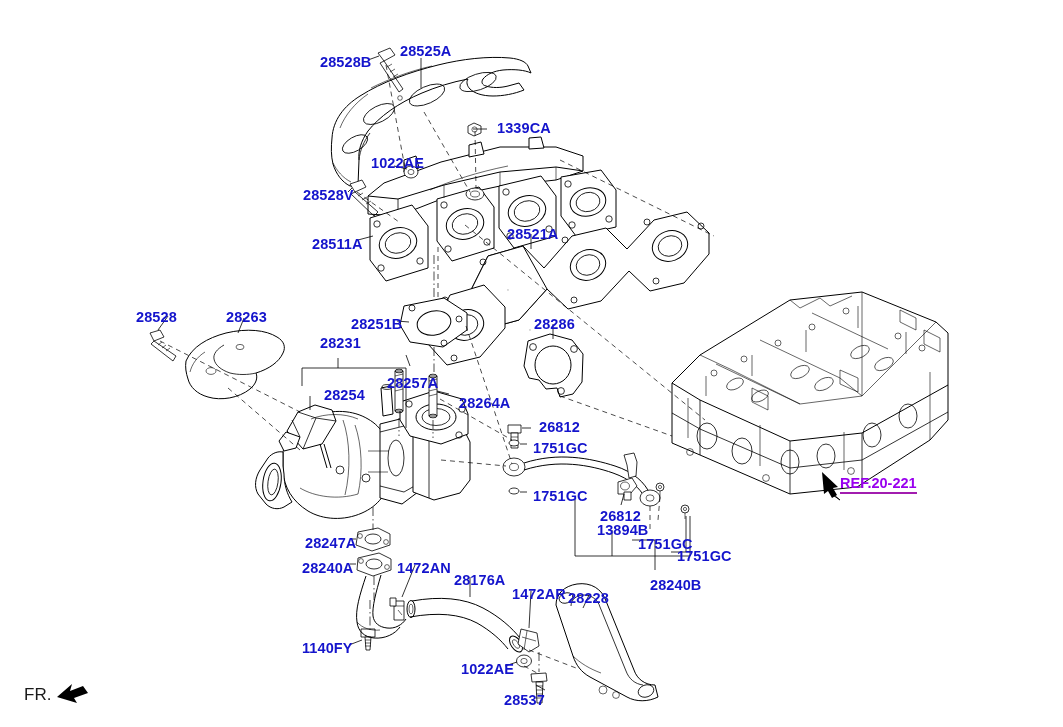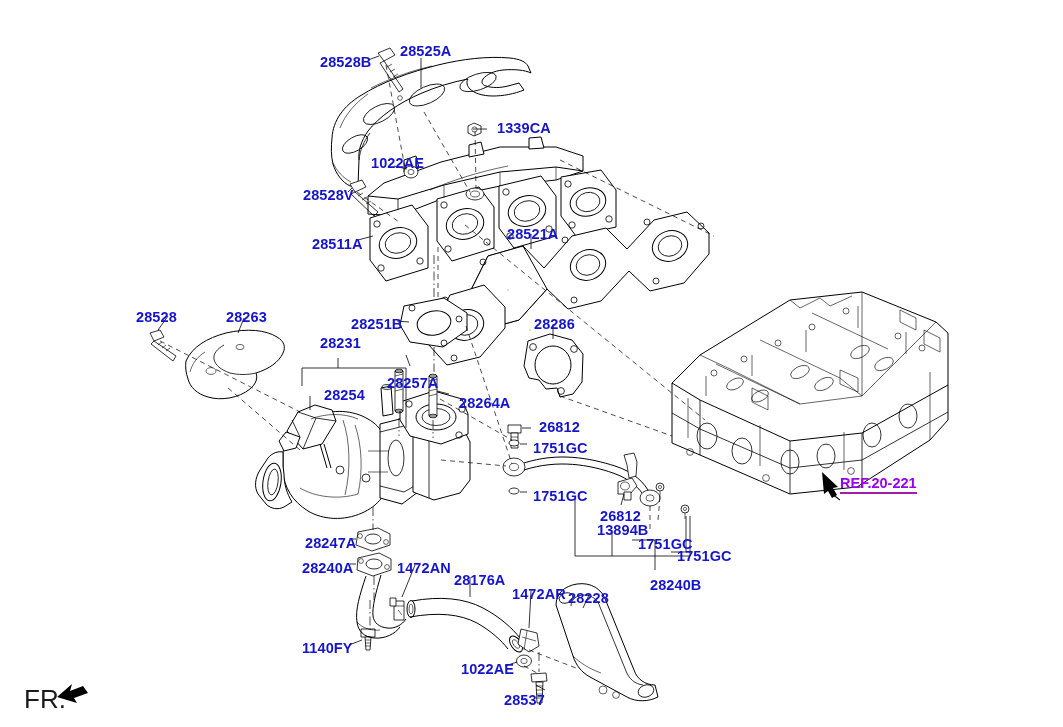--- a/index.html
+++ b/index.html
@@ -26,21 +26,21 @@
     font-size:14.5px;
     font-weight:700;
     white-space:nowrap;
     border-bottom:2px solid #a21caf;
     padding-bottom:1px;
     line-height:1;
   }
   .fr-label{
     position:absolute;
     color:#1a1a1a;
-    font-size:26px;
+    font-size:17px;
     font-weight:400;
     white-space:nowrap;
     line-height:1;
   }
   .ln{fill:none;stroke:#000;stroke-width:1;}
   .ln-thin{fill:none;stroke:#000;stroke-width:0.8;}
   .ln-hair{fill:none;stroke:#000;stroke-width:0.6;}
   .lead{fill:none;stroke:#000;stroke-width:0.8;}
   .dash{fill:none;stroke:#000;stroke-width:0.7;stroke-dasharray:5 4;}
   .dashdot{fill:none;stroke:#000;stroke-width:0.7;stroke-dasharray:9 3 1.5 3;}

